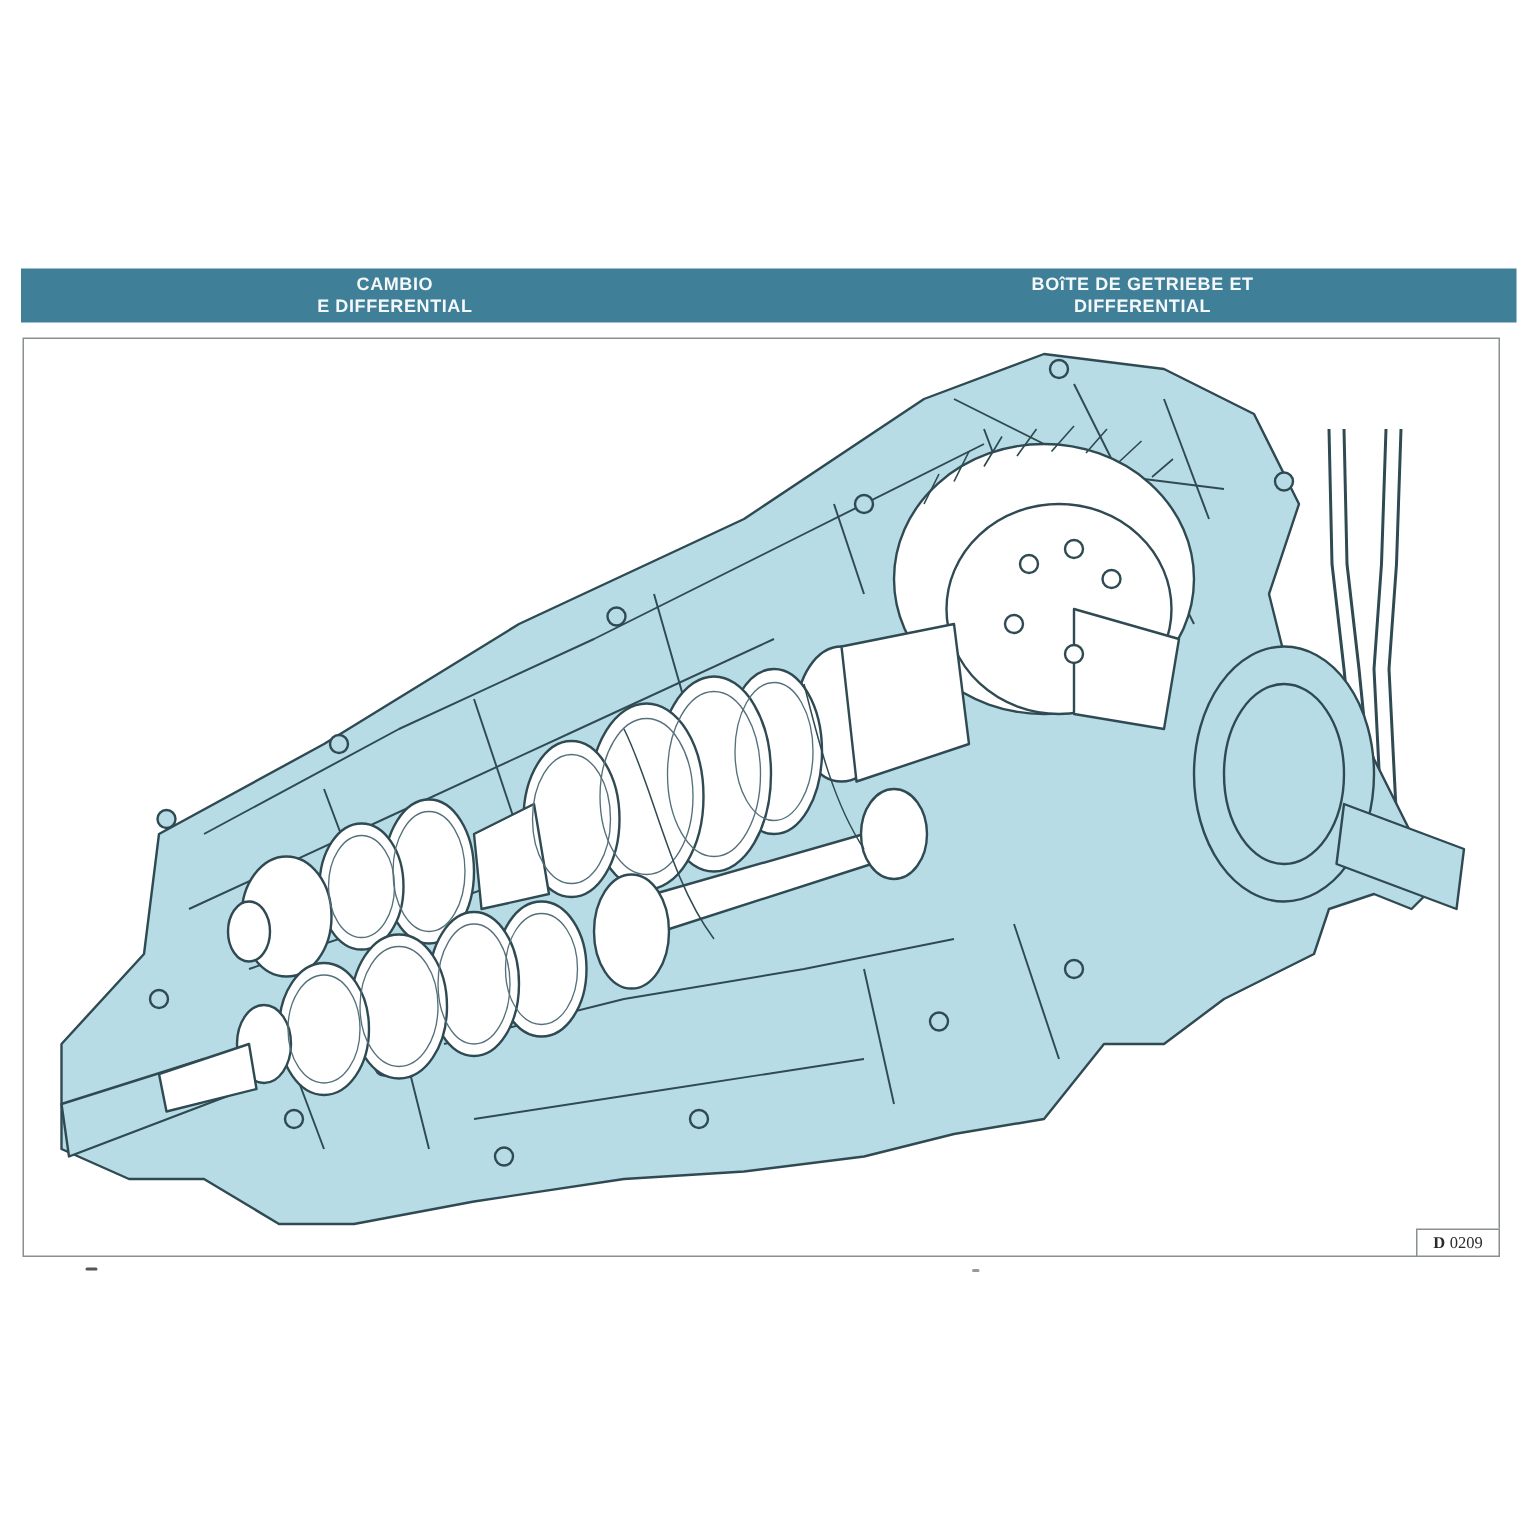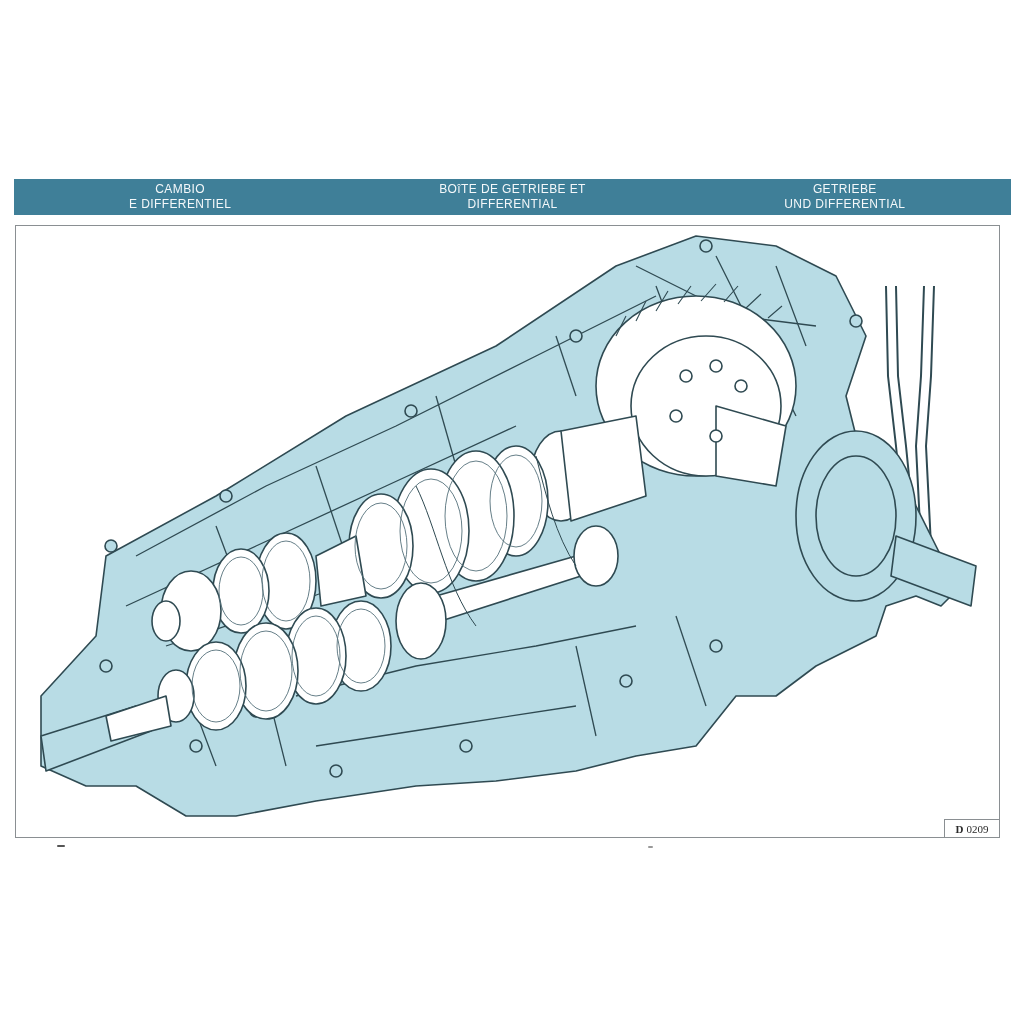--- a/index.html
+++ b/index.html
@@ -2,21 +2,21 @@
 <html><head>
 <meta charset="utf-8">
 <style>
   html, body { margin:0; padding:0; background:#ffffff; }
   body { width:1024px; height:1024px; position:relative; overflow:hidden; font-family:"Liberation Sans", sans-serif; }
   .header-band {
     position:absolute; left:14px; top:179px; width:997px; height:36px;
     background:#3f7f98; display:flex; align-items:center;
   }
   .header-col {
-    flex:1; text-align:center; color:#f4f8fa; font-weight:normal;
+    flex:1; text-align:center; color:#f4f8fa; font-weight:bold;
     font-size:12px; line-height:15px; letter-spacing:0.4px;
   }
   .header-col span { display:block; }
   .frame {
     position:absolute; left:15px; top:225px; width:983px; height:611px;
     border:1.5px solid #8a8f92; background:#ffffff;
   }
   .drawing { position:absolute; left:0; top:0; width:983px; height:611px; }
   .code-box {
     position:absolute; right:-1px; bottom:-1px; width:54px; height:17px;
@@ -26,29 +26,25 @@
   }
   .code-box b { font-weight:bold; }
   .mark { position:absolute; height:2px; background:#555; border-radius:1px; }
 </style>
 </head>
 <body>
 
 <div class="header-band">
   <div class="header-col">
     <span>CAMBIO</span>
-    <span>E DIFFERENTIEL</span>
+    <span>E DIFFERENTIAL</span>
   </div>
   <div class="header-col">
     <span>BOîTE DE GETRIEBE ET</span>
     <span>DIFFERENTIAL</span>
-  </div>
-  <div class="header-col">
-    <span>GETRIEBE</span>
-    <span>UND DIFFERENTIAL</span>
   </div>
 </div>
 
 <div class="frame">
   <svg class="drawing" viewBox="0 0 983 611" stroke="#2f4a52" stroke-width="1.6" fill="none" stroke-linejoin="round">
 
     <path d="M870 60 L872 150 L880 220 L890 320" stroke-width="2"></path>
     <path d="M880 60 L882 150 L890 220 L900 320" stroke-width="2"></path>
     <path d="M908 60 L905 150 L900 220 L905 320" stroke-width="2"></path>
     <path d="M918 60 L915 150 L910 220 L915 320" stroke-width="2"></path>

